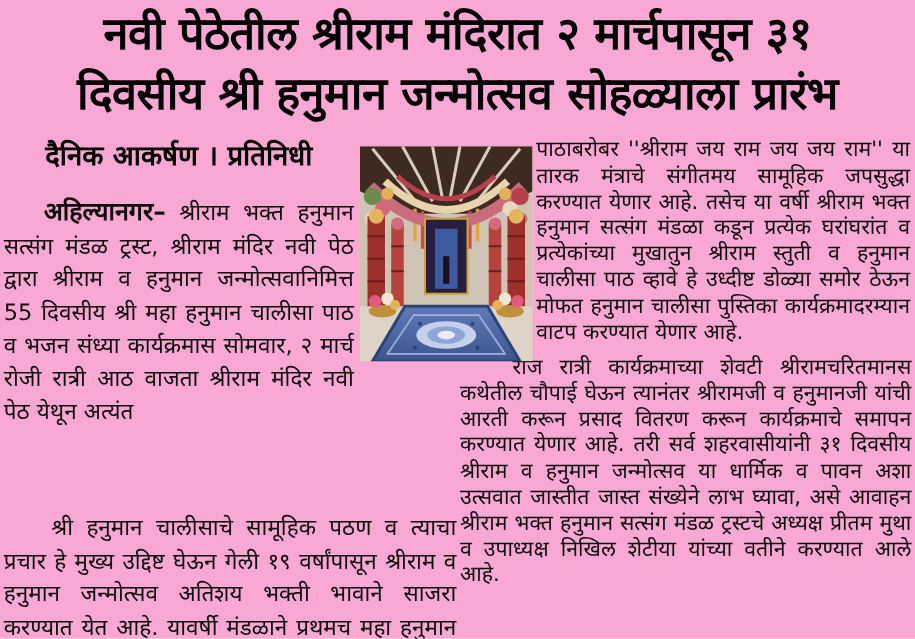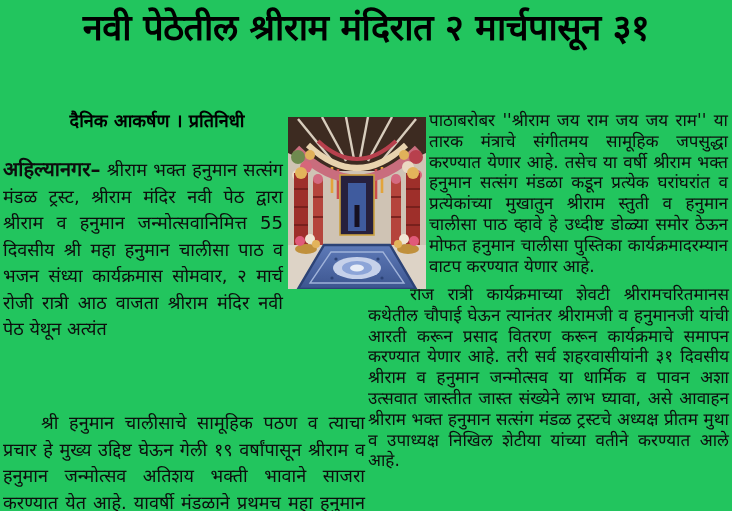--- a/index.html
+++ b/index.html
@@ -1,58 +1,59 @@
 <!DOCTYPE html>
 <html lang="mr"><head>
 <meta charset="utf-8">
 <style>
   html,body{margin:0;padding:0;background:#e9e9e9;}
   .sheet{
     position:relative;
     width:732px;height:511px;
     margin:0 auto;
-    background:#22c55e;
+    background:#f9a8d4;
     overflow:hidden;
     font-family:"DejaVu Sans","Liberation Sans",sans-serif;
     color:#0d0d0d;
   }
   .headline{
     position:absolute;left:0;top:4px;width:732px;
     text-align:center;font-weight:700;color:#000;
     font-size:36px;line-height:48px;letter-spacing:-0.5px;
   }
   .byline{
-    position:absolute;left:14px;top:108px;width:286px;
-    text-align:center;font-weight:700;font-size:18px;color:#000;
+    position:absolute;left:0;top:108px;width:286px;
+    text-align:center;font-weight:700;font-size:22px;color:#000;
   }
   .bodytext{
     position:absolute;text-align:justify;
     font-size:18px;line-height:26.5px;
   }
   .col-right{font-size:17px;line-height:20.8px;}
   .blockA{left:3px;top:156px;width:280px;}
   .blockB{left:3px;top:291px;width:362px;}
   .blockC{left:3px;top:410px;width:362px;text-indent:38px;}
   .blockD{left:429px;top:110px;width:299px;}
   .blockE{left:368px;top:284px;width:361px;text-indent:42px;}
-  .dateline{font-weight:700;font-size:20px;}
+  .dateline{font-weight:700;font-size:20px;margin-left:32px;}
   .photo{
     position:absolute;left:288px;top:117px;width:138px;height:172px;
     box-shadow:0 0 0 1px #d8cfc4 inset;
   }
   .photo svg{display:block;width:100%;height:100%;}
   p{margin:0;}
 </style>
 </head>
 <body>
 
 <div class="sheet">
 
   <div class="headline">
     <div>नवी पेठेतील श्रीराम मंदिरात २ मार्चपासून ३१</div>
+    <div>दिवसीय श्री हनुमान जन्मोत्सव सोहळ्याला प्रारंभ</div>
   </div>
 
   <div class="byline">दैनिक आकर्षण । प्रतिनिधी</div>
 
   <p class="bodytext blockA">
     <span class="dateline">अहिल्यानगर–</span><span> श्रीराम भक्त हनुमान सत्संग मंडळ ट्रस्ट, श्रीराम मंदिर नवी पेठ द्वारा श्रीराम व हनुमान जन्मोत्सवानिमित्त 55 दिवसीय श्री महा हनुमान चालीसा पाठ व भजन संध्या कार्यक्रमास सोमवार, २ मार्च रोजी रात्री आठ वाजता श्रीराम मंदिर नवी पेठ येथून अत्यंत</span>
   </p>
 
 
   <p class="bodytext blockC">श्री हनुमान चालीसाचे सामूहिक पठण व त्याचा प्रचार हे मुख्य उद्दिष्ट घेऊन गेली १९ वर्षांपासून श्रीराम व हनुमान जन्मोत्सव अतिशय भक्ती भावाने साजरा करण्यात येत आहे. यावर्षी मंडळाने प्रथमच महा हनुमान चालीसा</p>

